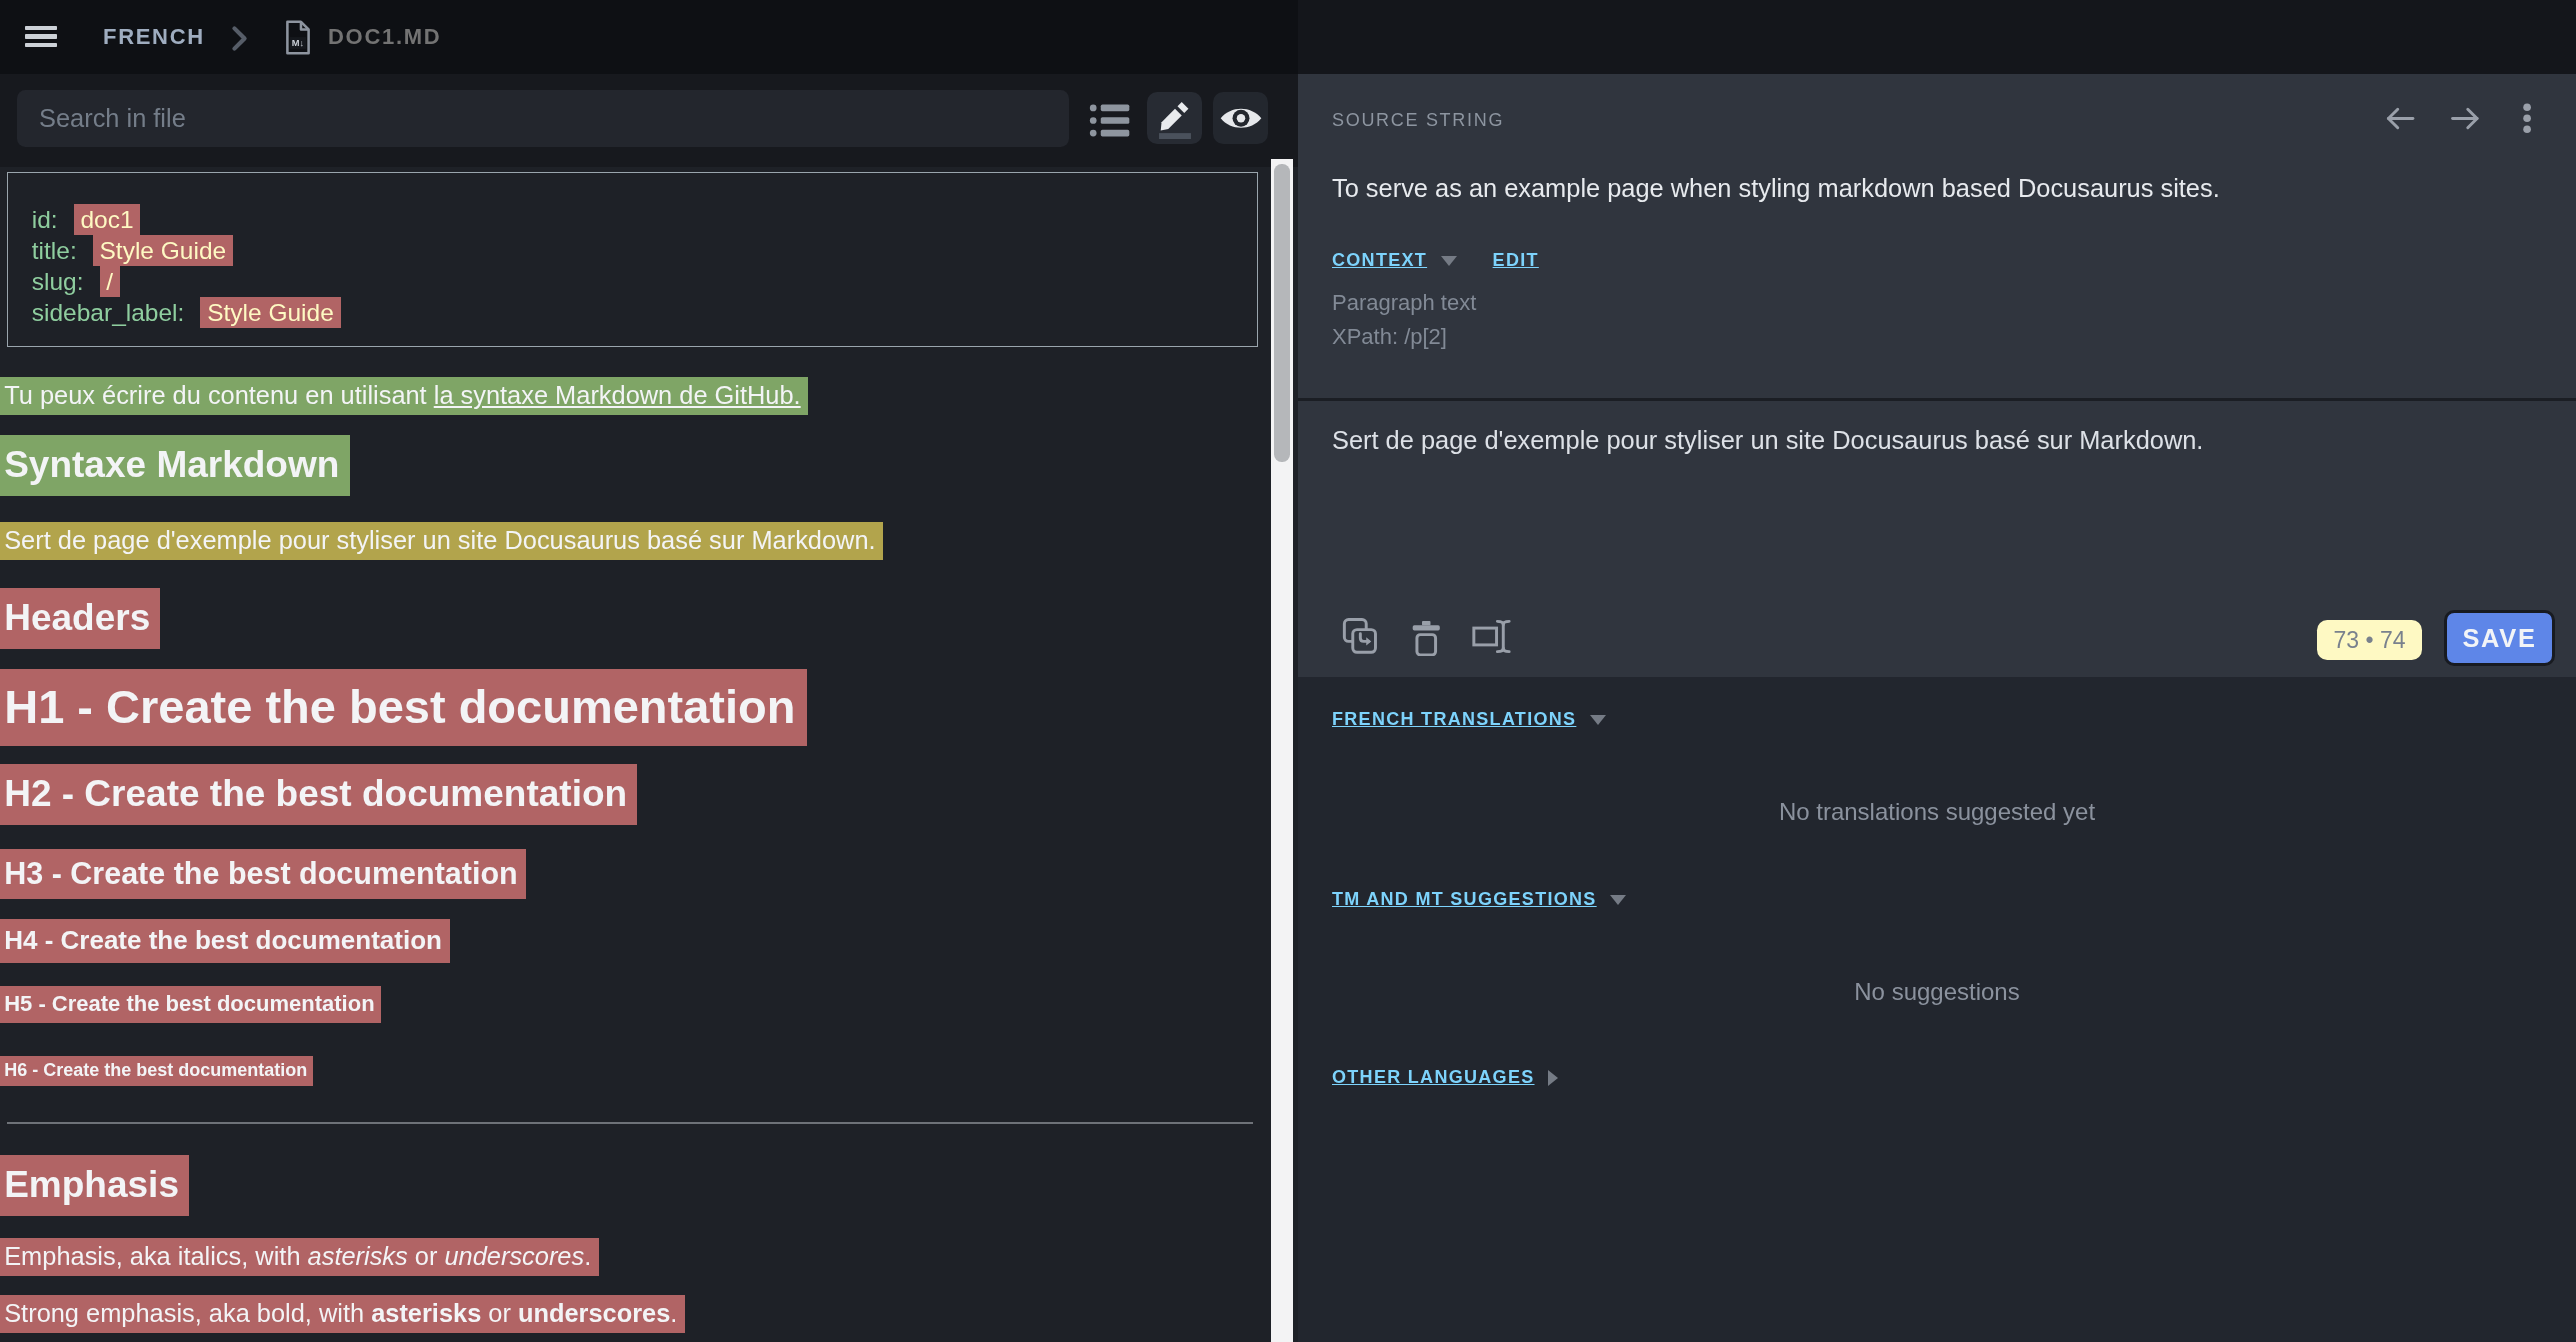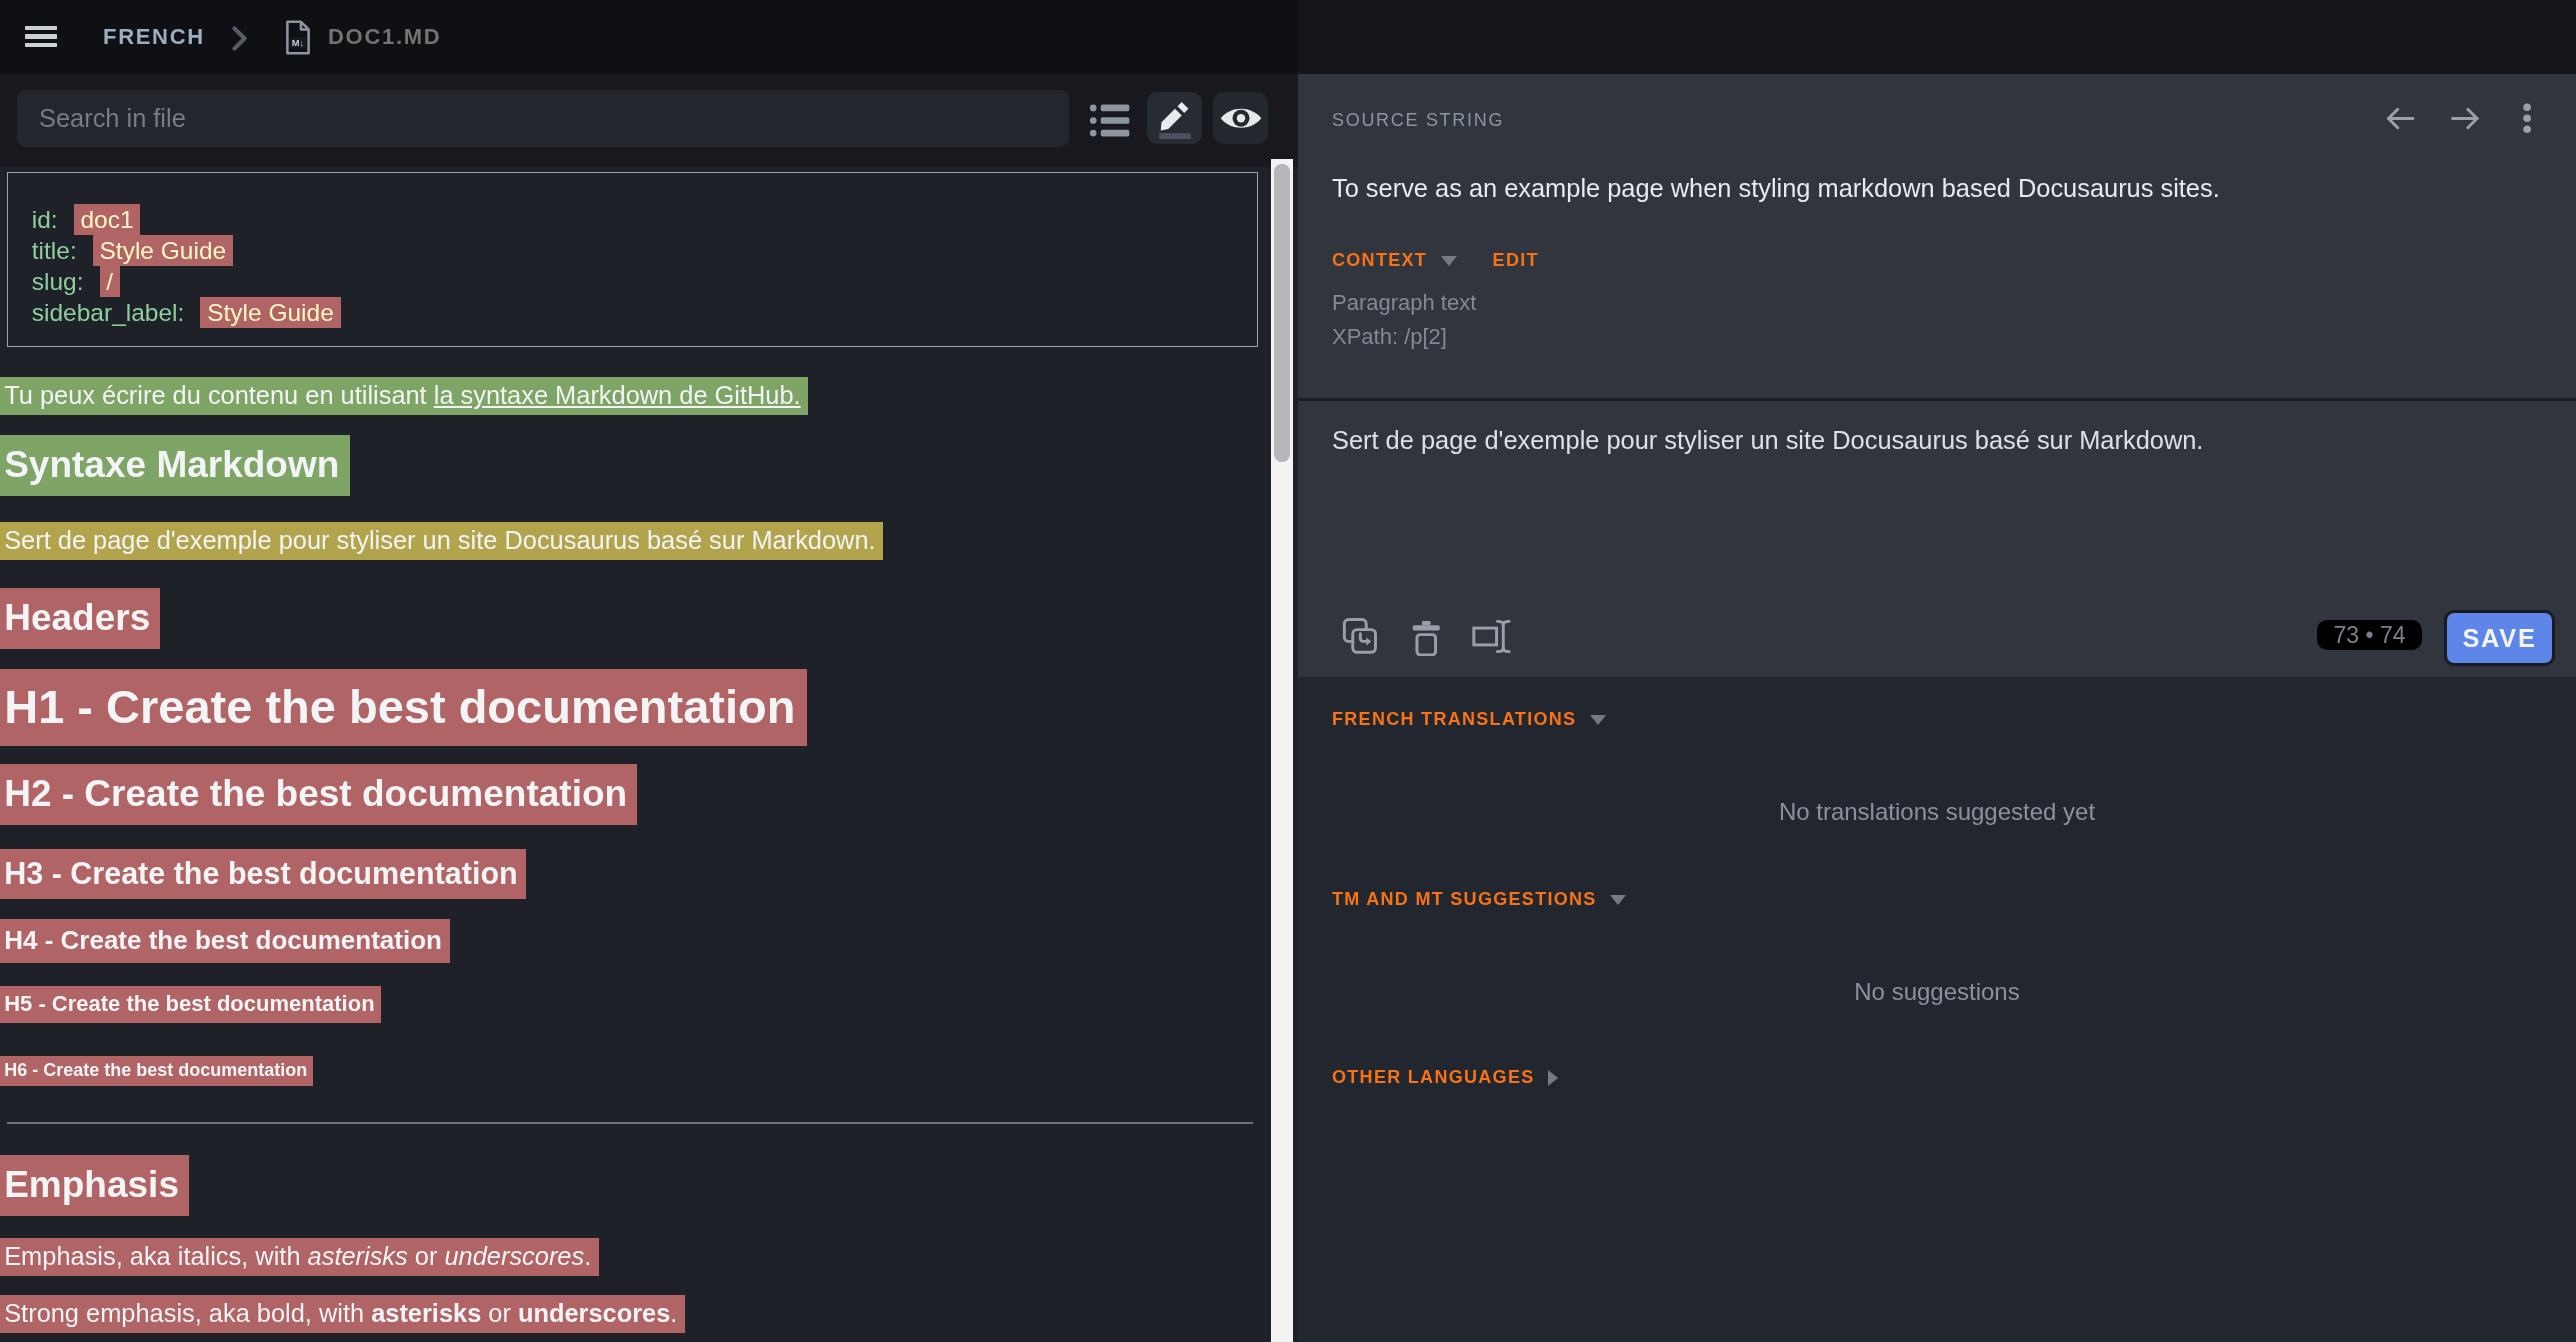--- a/index.html
+++ b/index.html
@@ -75,38 +75,38 @@
   .right { position:absolute; left:1298px; top:74px; width:1278px; height:1269px; background:#30353e; }
   .sec-title { position:absolute; left:34px; top:36px; font-size:18px; letter-spacing:1.7px; color:#8d95a0; }
   .head-ic { position:absolute; cursor:pointer; }
   .arrow-left-btn  { left:1087px; top:30.5px; }
   .arrow-right-btn { left:1152px; top:30.5px; }
   .kebab-btn       { left:1224px; top:29px; }
 
   .src-text { position:absolute; left:34px; top:100px; font-size:25.4px; color:#e7eaee; }
 
   .ctx-row { position:absolute; left:34px; top:176px; display:flex; align-items:center; }
-  .blue-link { color:#f97316; font-size:18px; font-weight:bold; letter-spacing:1.3px; cursor:pointer; }
+  .blue-link { color:#7dd3fc; font-size:18px; font-weight:bold; letter-spacing:1.3px; cursor:pointer;text-decoration:underline; }
   .tri-down { width:0; height:0; border-left:8.5px solid transparent; border-right:8.5px solid transparent; border-top:10.2px solid #757b85; margin-left:13.5px; }
   .tri-right { width:0; height:0; border-top:8.5px solid transparent; border-bottom:8.5px solid transparent; border-left:10.2px solid #757b85; margin-left:13.5px; }
   .ctx-edit { margin-left:36px; }
   .ctx-line { position:absolute; left:34px; font-size:22px; color:#828a96; }
   .ctx-type  { top:216px; }
   .ctx-xpath { top:250px; }
 
   .hdiv { position:absolute; left:0; top:324px; width:1278px; height:2.5px; background:#1b1e24; }
 
   .trans-text { position:absolute; left:34px; top:352px; width:1202px; min-height:152px; font-size:25.4px; color:#dde1e7; cursor:text; }
 
   .tool-ic { position:absolute; cursor:pointer; }
   .copy-btn   { left:43px;  top:542px; }
   .trash-btn  { left:113px; top:546px; }
   .cursor-btn { left:174px; top:544px; }
 
-  .char-badge { position:absolute; left:1019px; top:546px; width:105px; height:30px; background:#000000; border-radius:10.2px;
+  .char-badge { position:absolute; left:1019px; top:546px; width:105px; height:40px; background:#fef9c3; border-radius:10.2px;
     color:#79818d; font-size:23px; display:flex; align-items:center; justify-content:center; }
   .save-btn { position:absolute; left:1146px; top:536px; width:111px; height:56px; background:#5e86e8; border:3.4px solid #181b21; border-radius:10.2px;
     color:#f2f4f7; font-size:25.4px; font-weight:bold; letter-spacing:1.7px; display:flex; align-items:center; justify-content:center; cursor:pointer; }
 
   .suggest { position:absolute; left:0; top:603px; width:1278px; height:665px; background:#22262e; }
   .sug-row { position:absolute; left:34px; display:flex; align-items:center; cursor:pointer; }
   .sug-translations { top:32px; }
   .sug-tm { top:212px; }
   .sug-other { top:390px; }
   .empty-msg { position:absolute; left:0; width:1278px; text-align:center; font-size:24px; color:#8b929e; }

